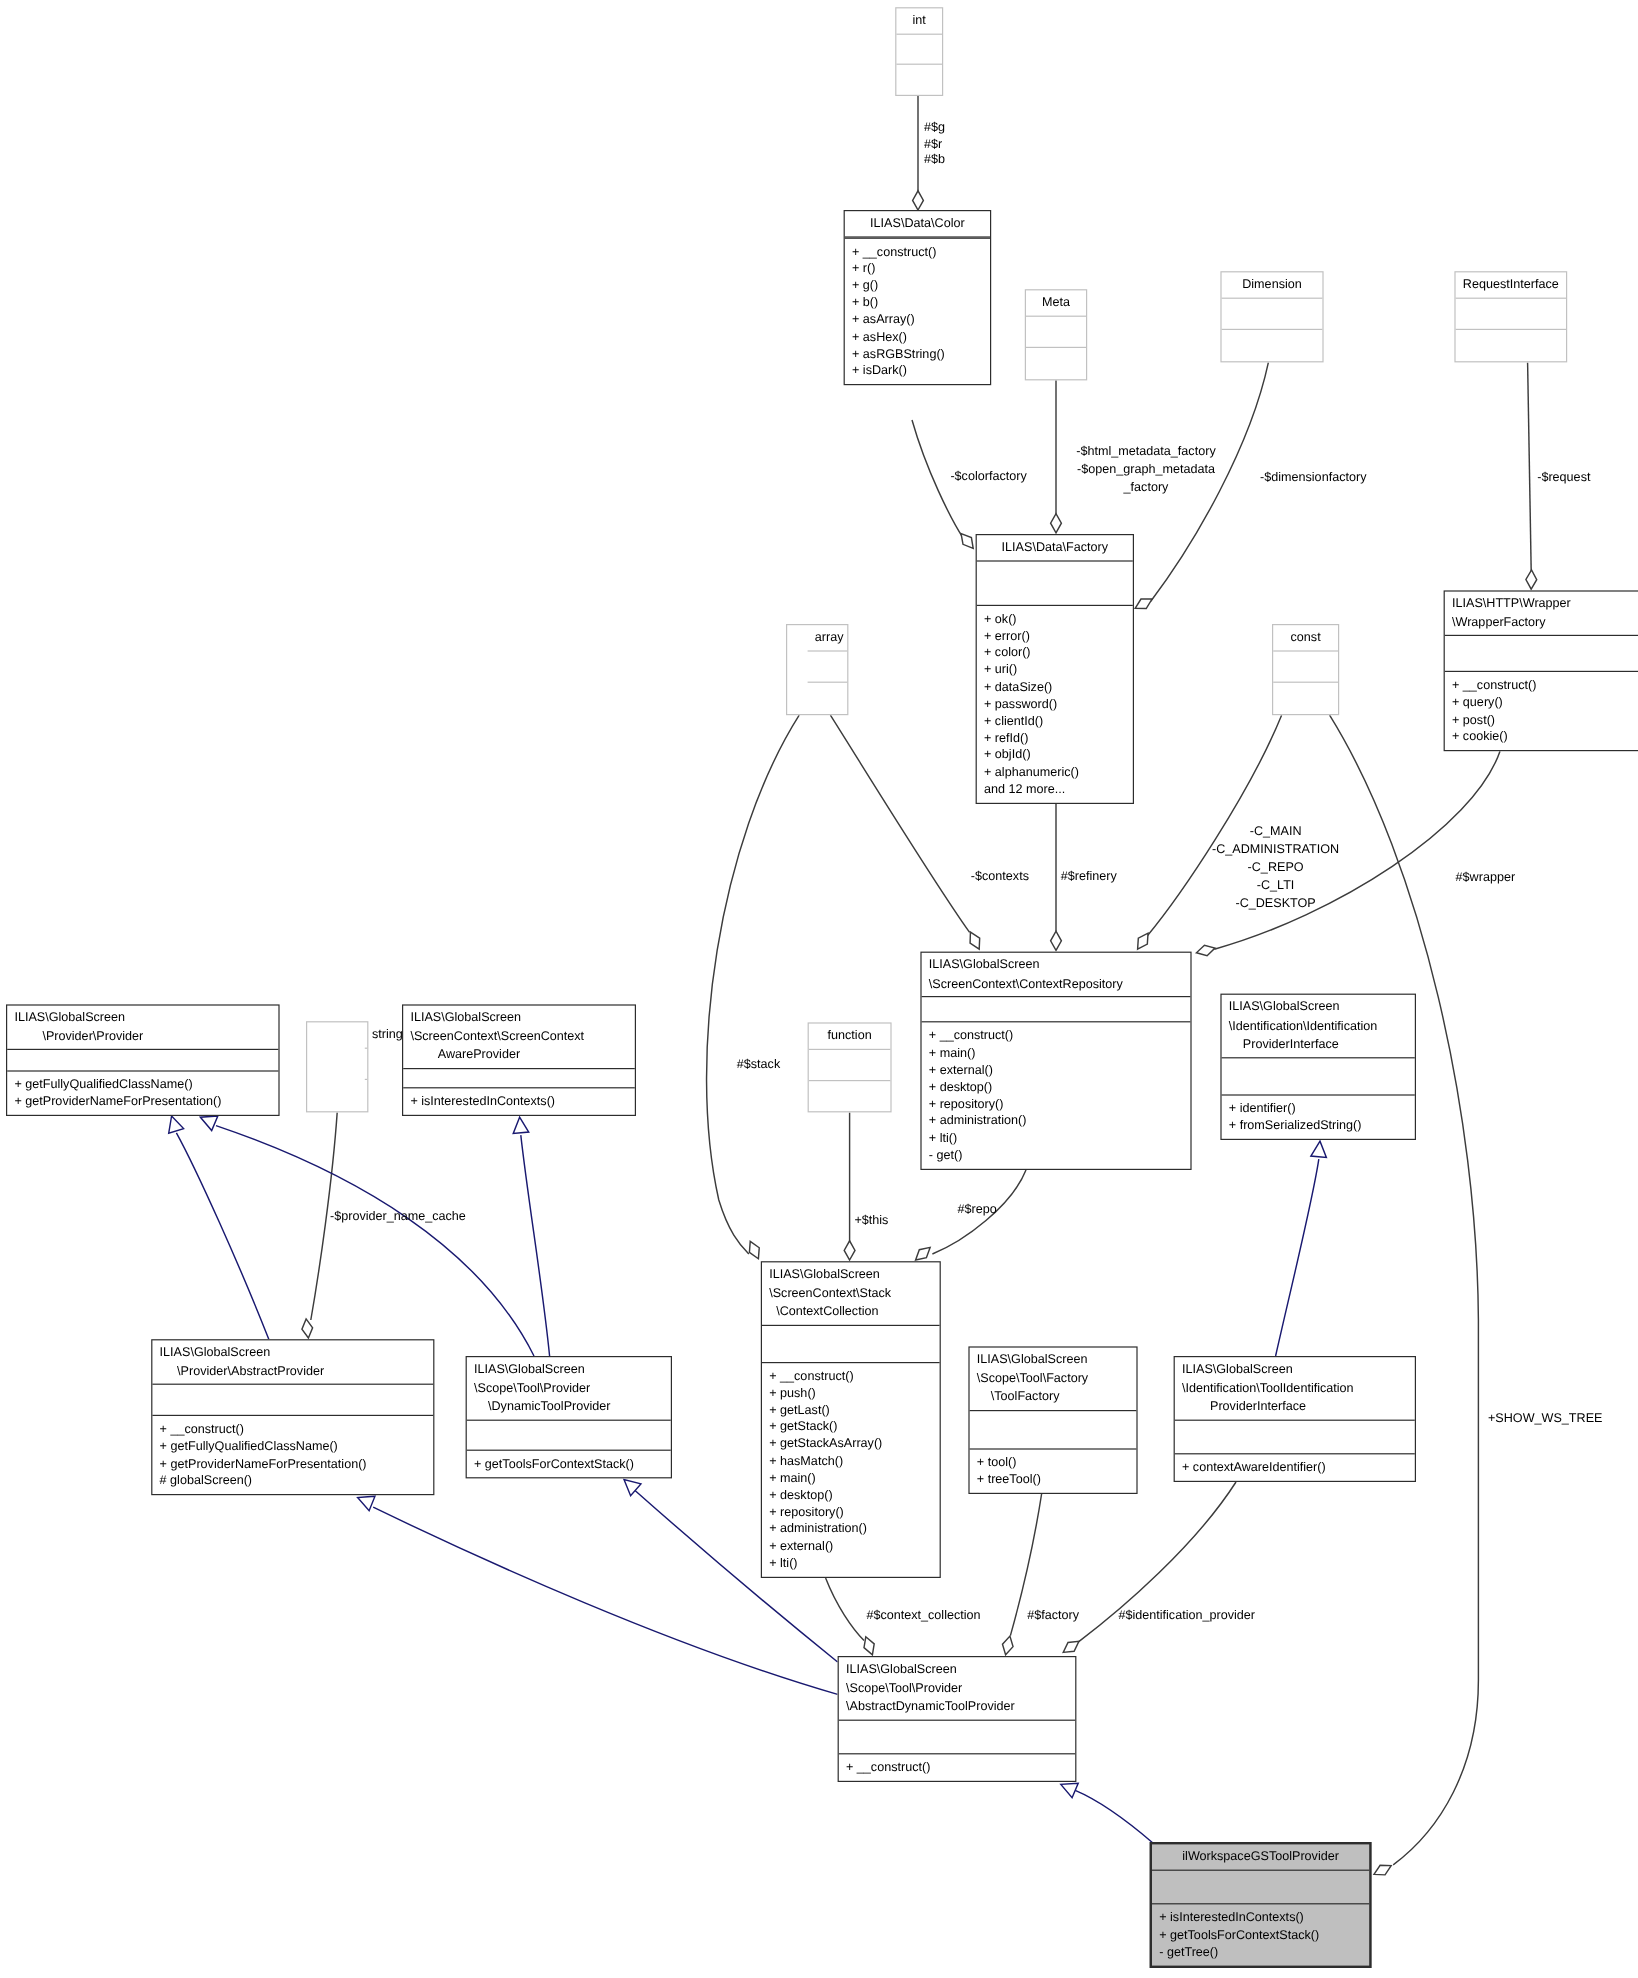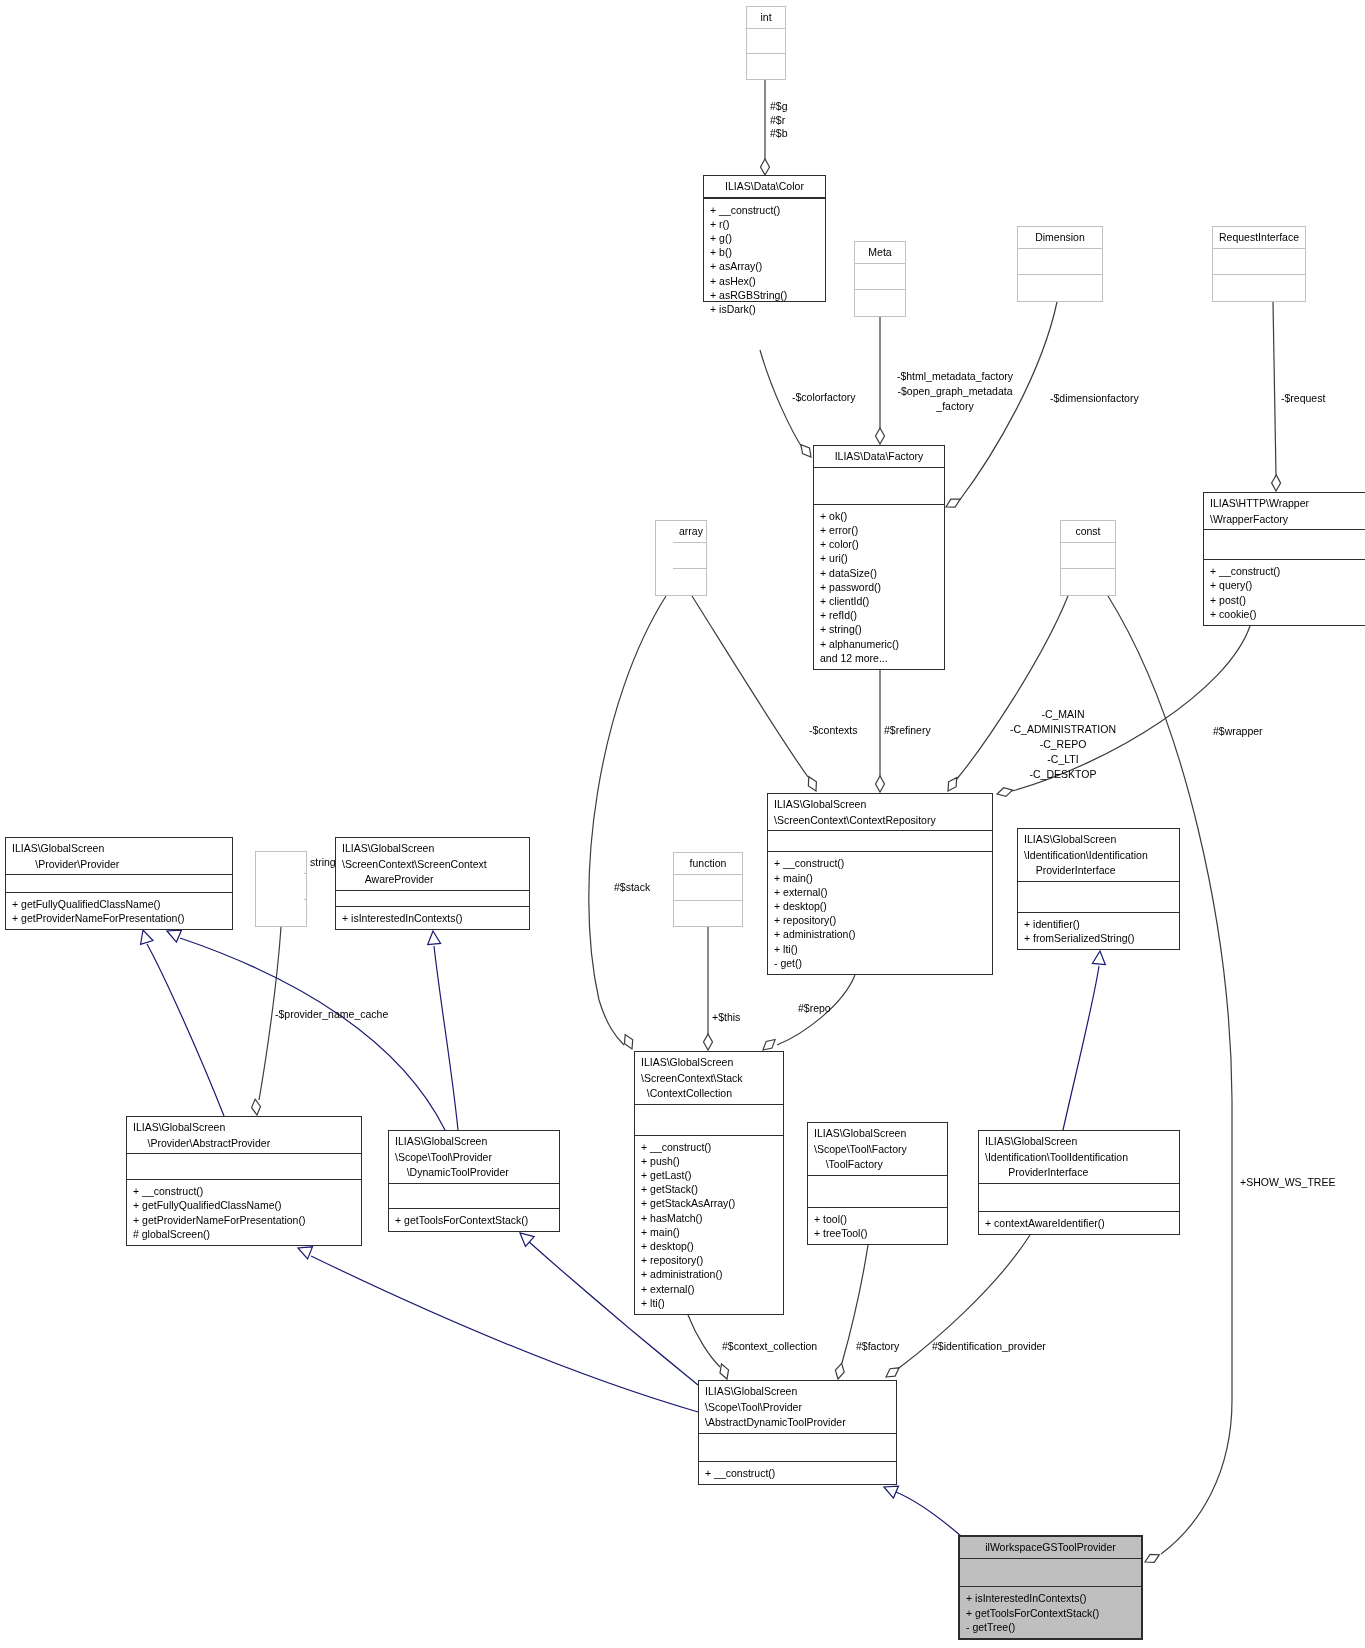--- a/index.html
+++ b/index.html
@@ -70,21 +70,21 @@
       <path d="M698,1385 C630,1330 572,1280 528,1241" fill="none" stroke="#191970" stroke-width="1.2"></path>
       <polygon points="520.0,1233.0 525.5,1246.4 534.1,1236.6" fill="#ffffff" stroke="#191970" stroke-width="1.2"></polygon>
       <path d="M896,1492 C915,1500 940,1518 961,1536" fill="none" stroke="#191970" stroke-width="1.2"></path>
       <polygon points="884.0,1487.0 893.4,1498.1 898.5,1486.1" fill="#ffffff" stroke="#191970" stroke-width="1.2"></polygon>
     </svg>
 <div class="uml-box primitive" style="left: 746px; top: 6px; width: 40px; height: 74px;">
       <div class="uml-title center"><div>int</div></div>
       <div class="uml-empty"></div>
       <div class="uml-empty"></div>
     </div>
-    <div class="uml-box " style="left: 703px; top: 175px; width: 123px; height: 127px;">
+    <div class="uml-box " style="left: 703px; top: 175px; width: 123px; height: 146px;">
       <div class="uml-title center"><div>ILIAS\Data\Color</div></div>
       <div class="uml-empty"></div>
       <div class="uml-methods"><div>+ __construct()</div><div>+ r()</div><div>+ g()</div><div>+ b()</div><div>+ asArray()</div><div>+ asHex()</div><div>+ asRGBString()</div><div>+ isDark()</div></div>
     </div>
     <div class="uml-box primitive" style="left: 854px; top: 226px; width: 52px; height: 76px; margin-top: 15px;">
       <div class="uml-title center"><div>Meta</div></div>
       <div class="uml-empty"></div>
       <div class="uml-empty"></div>
     </div>
     <div class="uml-box primitive" style="left: 1017px; top: 226px; width: 86px; height: 76px;">
@@ -93,21 +93,21 @@
       <div class="uml-empty"></div>
     </div>
     <div class="uml-box primitive" style="left: 1212px; top: 226px; width: 94px; height: 76px;">
       <div class="uml-title center"><div>RequestInterface</div></div>
       <div class="uml-empty"></div>
       <div class="uml-empty"></div>
     </div>
     <div class="uml-box " style="left: 813px; top: 445px; width: 132px; height: 225px;">
       <div class="uml-title center"><div>ILIAS\Data\Factory</div></div>
       <div class="uml-empty"></div>
-      <div class="uml-methods"><div>+ ok()</div><div>+ error()</div><div>+ color()</div><div>+ uri()</div><div>+ dataSize()</div><div>+ password()</div><div>+ clientId()</div><div>+ refId()</div><div>+ string()</div><div>+ alphanumeric()</div><div>and 12 more...</div></div>
+      <div class="uml-methods"><div>+ ok()</div><div>+ error()</div><div>+ color()</div><div>+ uri()</div><div>+ dataSize()</div><div>+ password()</div><div>+ clientId()</div><div>+ refId()</div><div>+ objId()</div><div>+ alphanumeric()</div><div>and 12 more...</div></div>
     </div>
     <div class="uml-box primitive" style="left: 655px; top: 520px; width: 52px; height: 76px; padding-left: 17px;">
       <div class="uml-title center"><div>array</div></div>
       <div class="uml-empty"></div>
       <div class="uml-empty"></div>
     </div>
     <div class="uml-box primitive" style="left: 1060px; top: 520px; width: 56px; height: 76px;">
       <div class="uml-title center"><div>const</div></div>
       <div class="uml-empty"></div>
       <div class="uml-empty"></div>
@@ -182,21 +182,21 @@
       <div class="uml-empty"></div>
       <div class="uml-methods"><div>+ isInterestedInContexts()</div><div>+ getToolsForContextStack()</div><div>- getTree()</div></div>
     </div>
     <div class="edge-label" style="left: 770px; top: 100px; line-height: 13.5px;"><div>#$g</div><div>#$r</div><div>#$b</div></div>
     <div class="edge-label" style="left: 792px; top: 390px;"><div>-$colorfactory</div></div>
     <div class="edge-label center" style="left: 955px; top: 369px; line-height: 15px;"><div>-$html_metadata_factory</div><div>-$open_graph_metadata</div><div>_factory</div></div>
     <div class="edge-label" style="left: 1050px; top: 391px;"><div>-$dimensionfactory</div></div>
     <div class="edge-label" style="left: 1281px; top: 391px;"><div>-$request</div></div>
     <div class="edge-label" style="left: 809px; top: 723px;"><div>-$contexts</div></div>
     <div class="edge-label" style="left: 884px; top: 723px;"><div>#$refinery</div></div>
-    <div class="edge-label center" style="left: 1063px; top: 707px; line-height: 15px;"><div>-C_MAIN</div><div>-C_ADMINISTRATION</div><div>-C_REPO</div><div>-C_LTI</div><div>-C_DESKTOP</div></div>
+    <div class="edge-label center" style="left: 1063px; top: 686px; line-height: 15px;"><div>-C_MAIN</div><div>-C_ADMINISTRATION</div><div>-C_REPO</div><div>-C_LTI</div><div>-C_DESKTOP</div></div>
     <div class="edge-label" style="left: 1213px; top: 724px;"><div>#$wrapper</div></div>
     <div class="edge-label" style="left: 614px; top: 880px;"><div>#$stack</div></div>
     <div class="edge-label" style="left: 712px; top: 1010px;"><div>+$this</div></div>
     <div class="edge-label" style="left: 798px; top: 1001px;"><div>#$repo</div></div>
     <div class="edge-label" style="left: 275px; top: 1007px;"><div>-$provider_name_cache</div></div>
     <div class="edge-label" style="left: 722px; top: 1339px;"><div>#$context_collection</div></div>
     <div class="edge-label" style="left: 856px; top: 1339px;"><div>#$factory</div></div>
     <div class="edge-label" style="left: 932px; top: 1339px;"><div>#$identification_provider</div></div>
     <div class="edge-label" style="left: 1240px; top: 1175px;"><div>+SHOW_WS_TREE</div></div>
   </div>

